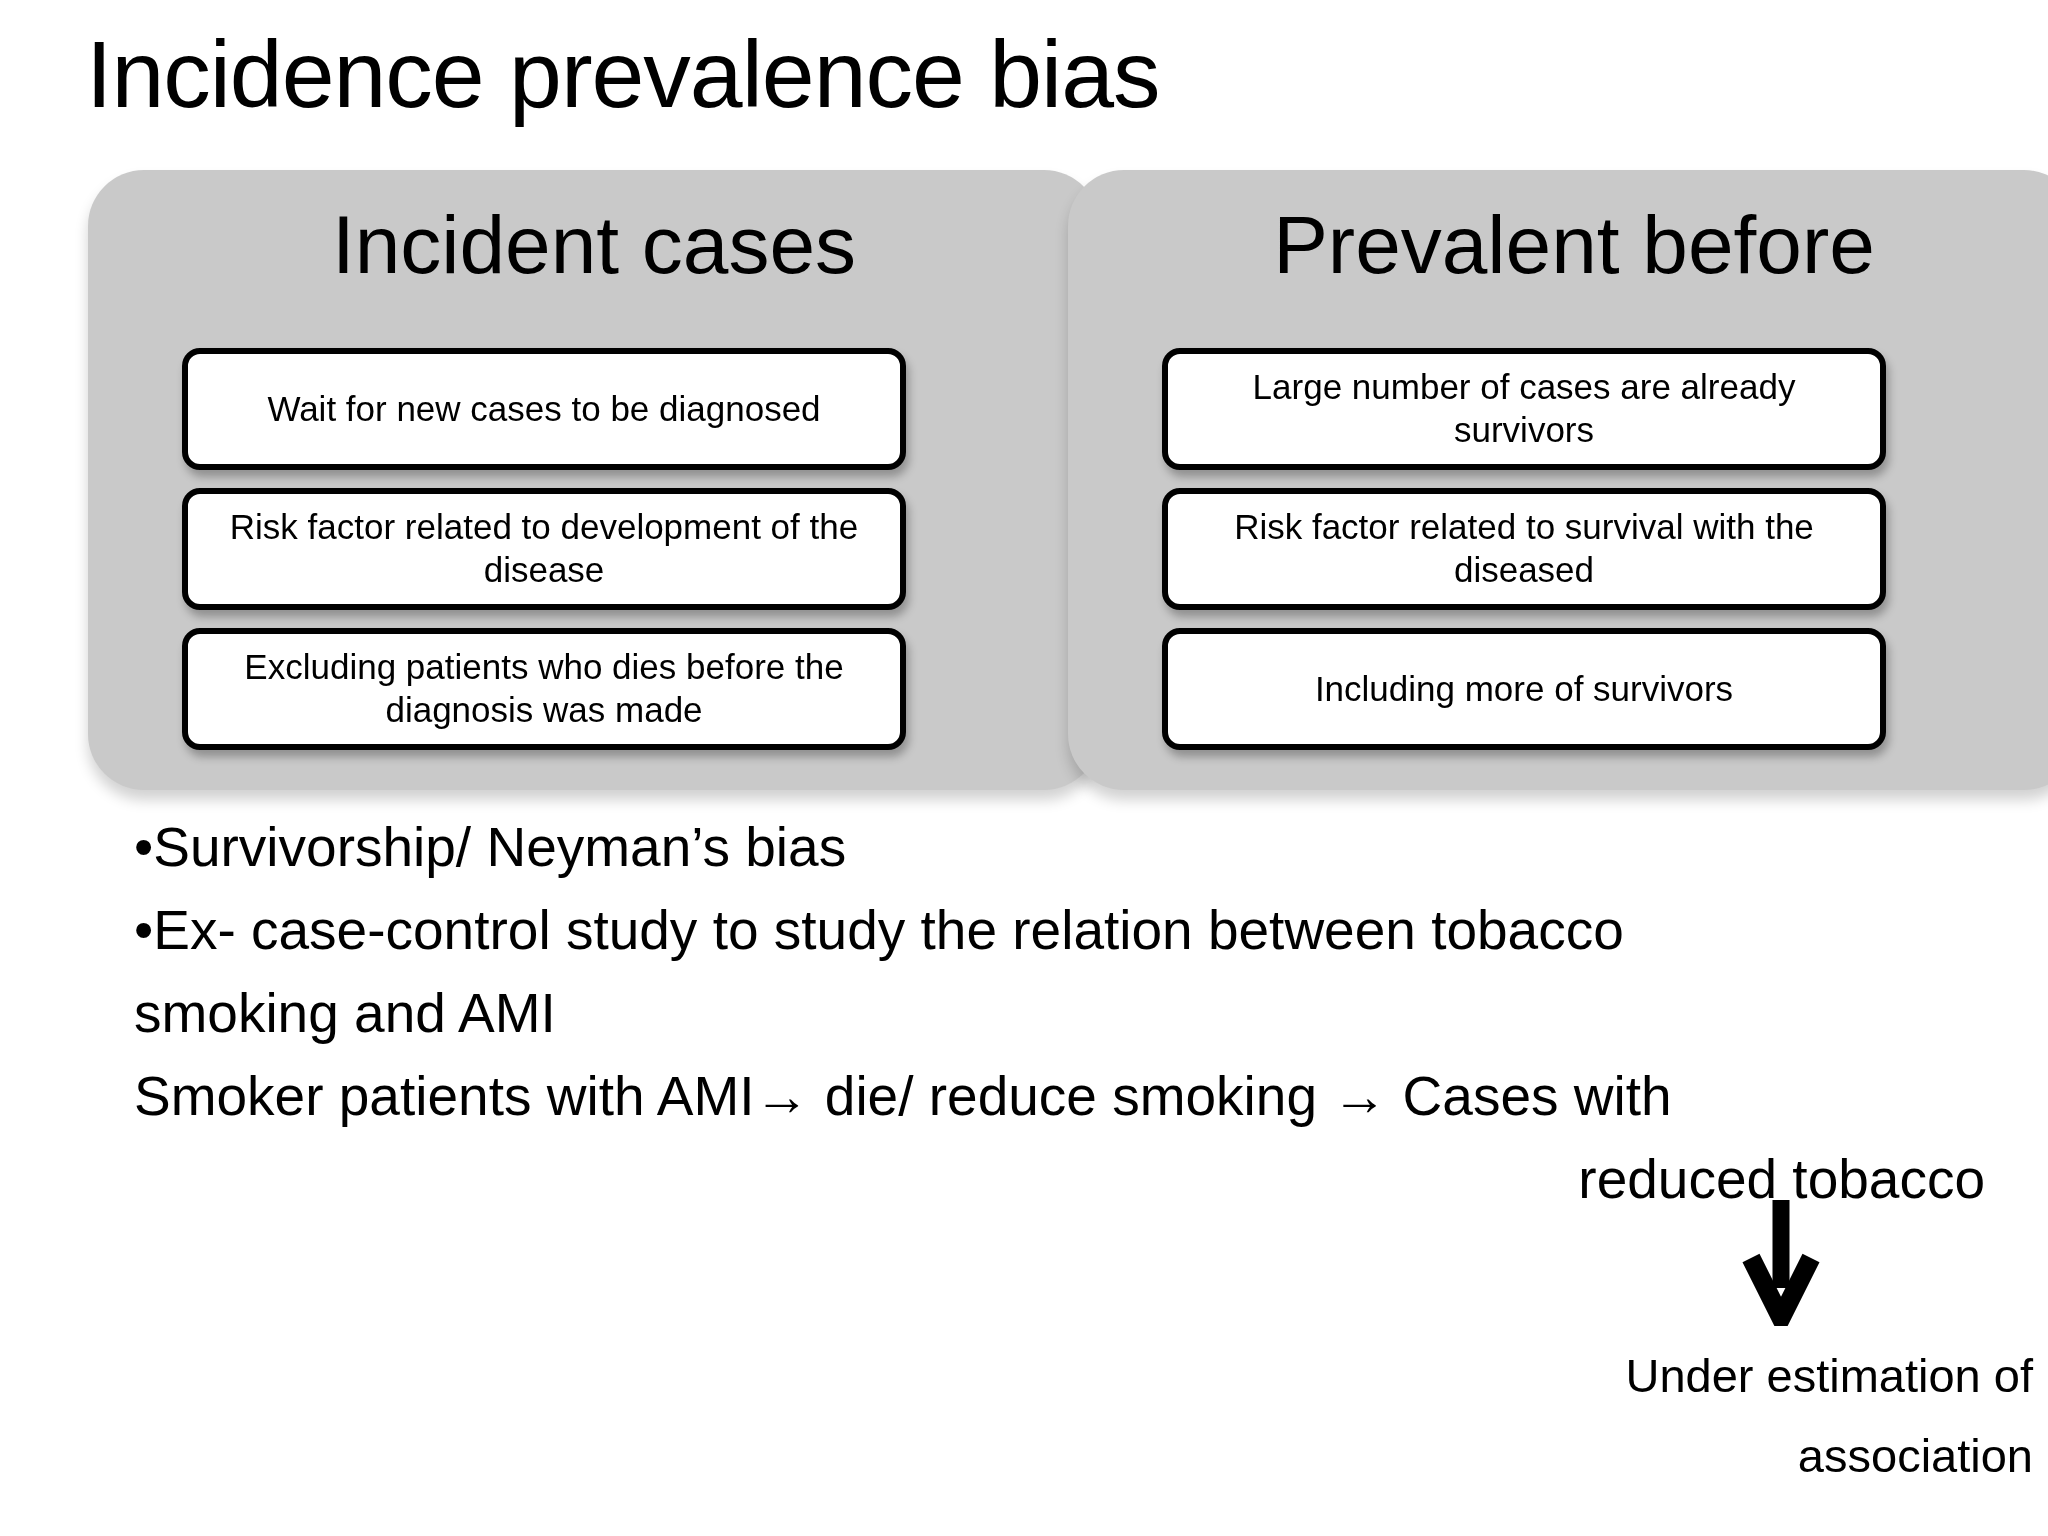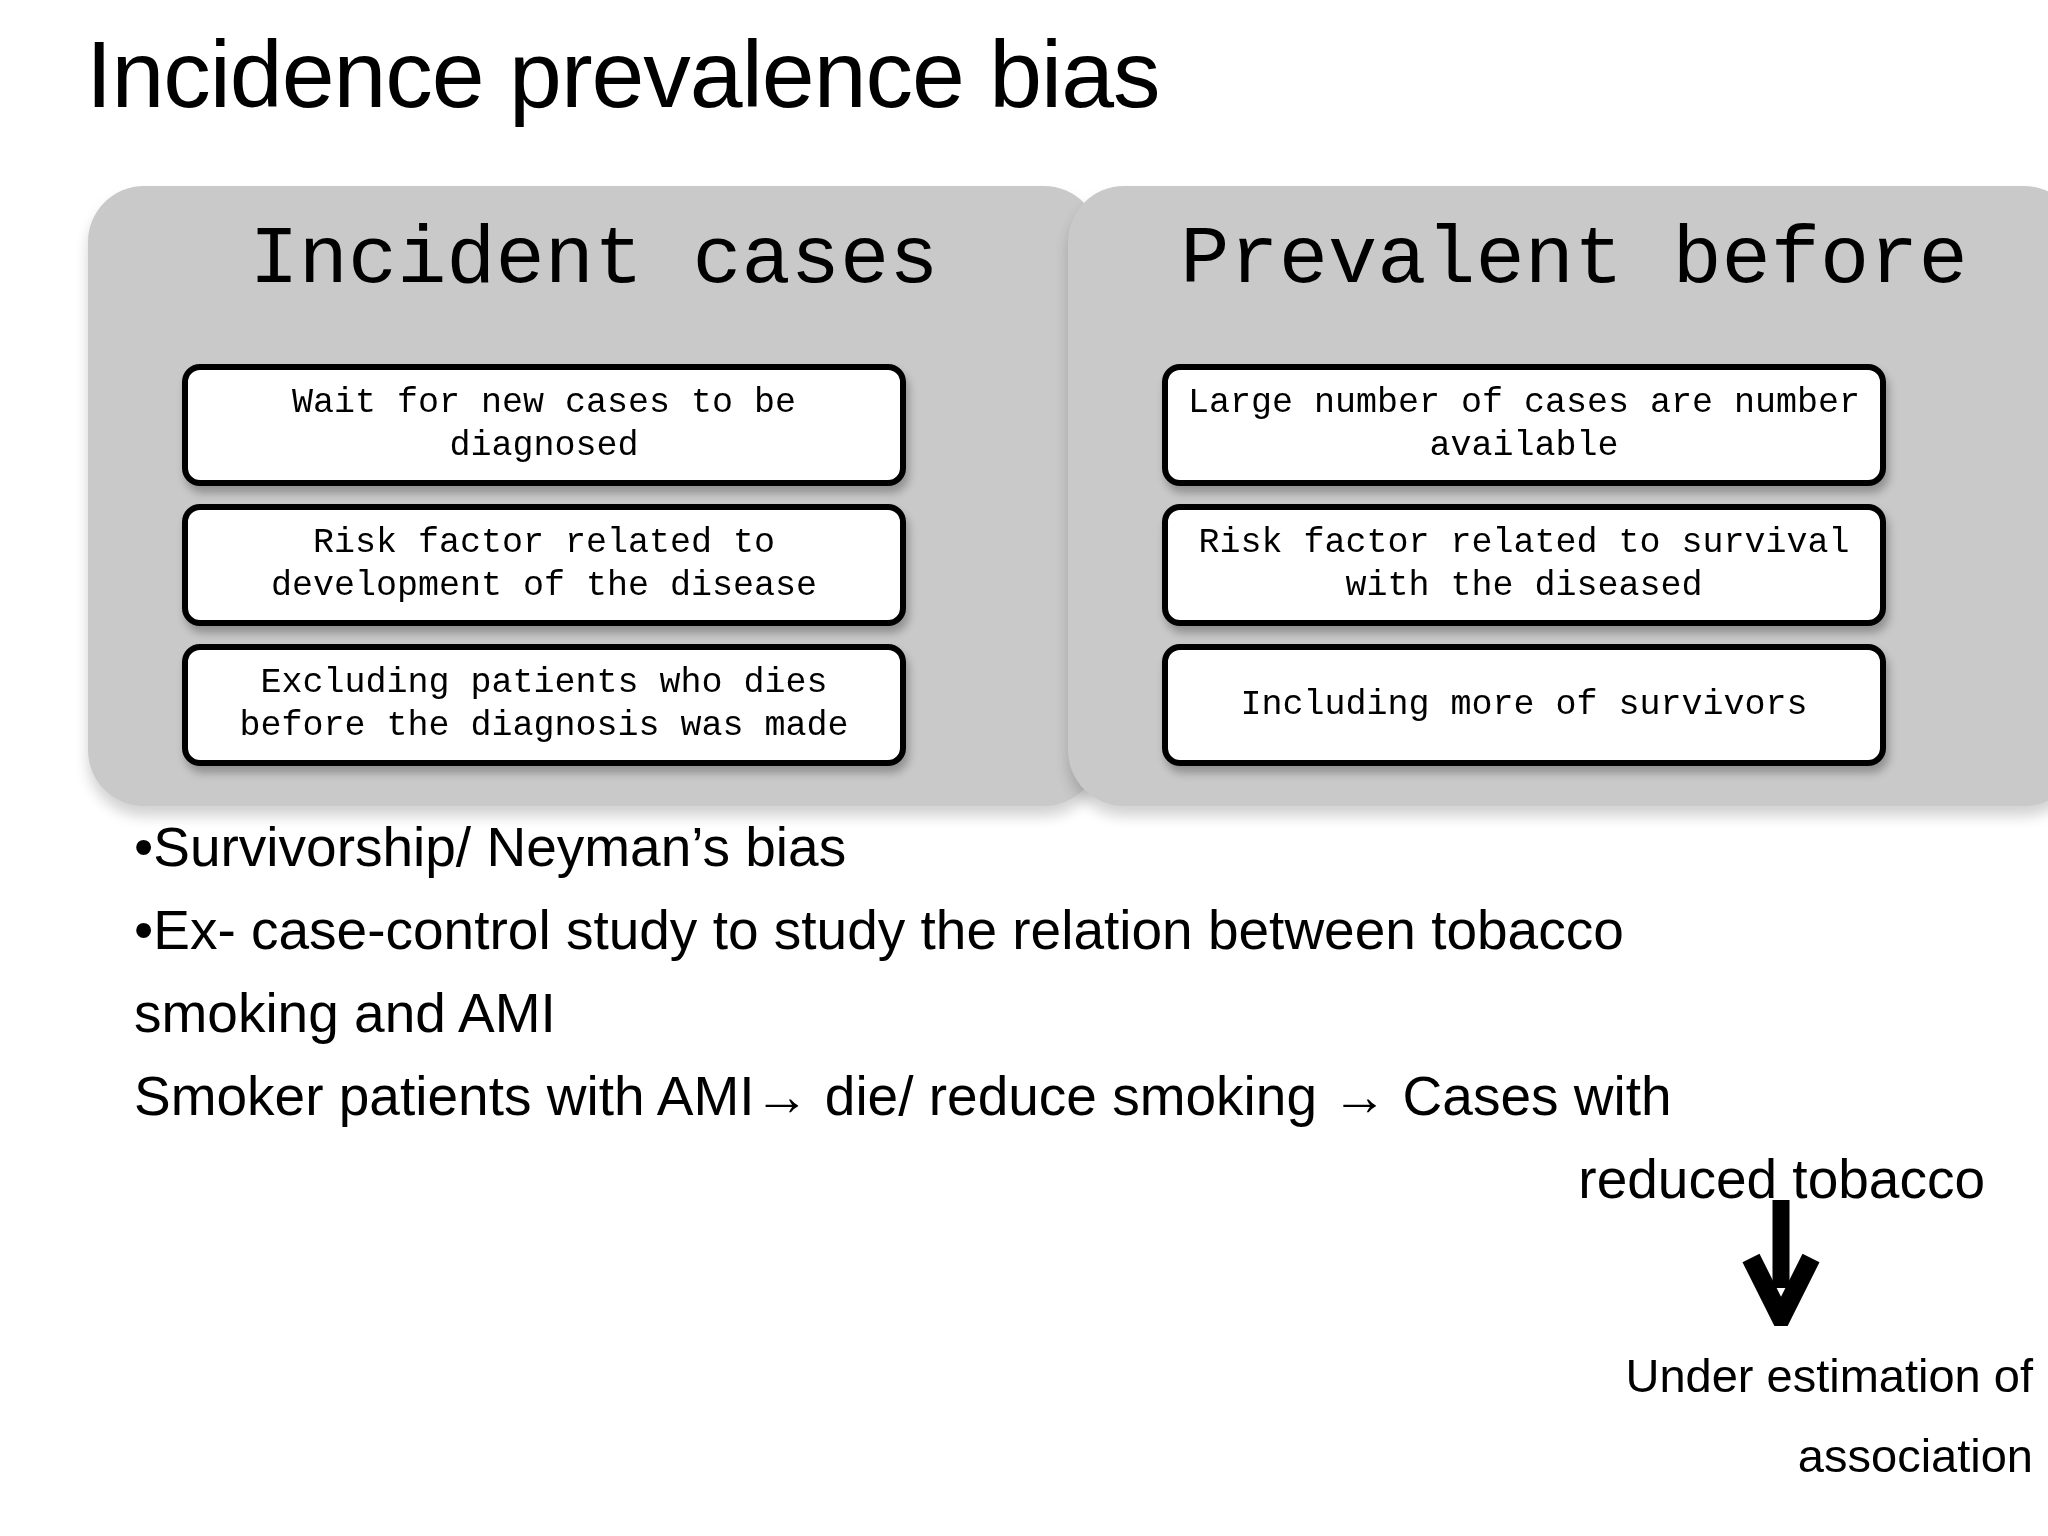--- a/index.html
+++ b/index.html
@@ -8,22 +8,22 @@
   html,body{margin:0;padding:0;background:var(--bg);}
   body{
     width:2048px;height:1536px;position:relative;overflow:hidden;
     font-family:"Liberation Sans","DejaVu Sans",sans-serif;color:var(--ink);
   }
   .slide-title{
     position:absolute;left:86px;top:20px;font-size:95px;line-height:1.15;
     white-space:nowrap;letter-spacing:-1px;
   }
   .panel{
-    position:absolute;top:186px;width:1012px;height:620px;border-radius:56px;
-    background:var(--panel);box-shadow:0 10px 14px rgba(0,0,0,0.18);font-family:Liberation Mono, monospace;
+    position:absolute;top:170px;width:1012px;height:620px;border-radius:56px;
+    background:var(--panel);box-shadow:0 10px 14px rgba(0,0,0,0.18);
   }
   .panel.left{left:88px;}
   .panel.right{left:1068px;}
   .panel-header{
     position:absolute;top:26px;left:0;width:100%;text-align:center;
     font-size:82px;line-height:1.2;white-space:nowrap;
   }
   .flow-box{
     position:absolute;left:94px;width:724px;height:122px;box-sizing:border-box;
     background:var(--box);border:6px solid var(--ink);border-radius:18px;
@@ -54,21 +54,21 @@
 
 <div class="panel left">
   <div class="panel-header">Incident cases</div>
   <div class="flow-box box-2">Risk factor related to development of the disease</div>
   <div class="flow-box box-1">Wait for new cases to be diagnosed</div>
   <div class="flow-box box-3">Excluding patients who dies before the diagnosis was made</div>
 </div>
 
 <div class="panel right">
   <div class="panel-header">Prevalent before</div>
-  <div class="flow-box box-1">Large number of cases are number available</div>
+  <div class="flow-box box-1">Large number of cases are already survivors</div>
   <div class="flow-box box-2">Risk factor related to survival with the diseased</div>
   <div class="flow-box box-3">Including more of survivors</div>
 </div>
 
 <div class="body-text">
   <div class="body-line">•Survivorship/ Neyman’s bias</div>
   <div class="body-line">•Ex- case-control study to study the relation between tobacco</div>
   <div class="body-line">smoking and AMI</div>
   <div class="body-line">Smoker patients with AMI→ die/ reduce smoking → Cases with</div>
   <div class="body-line right">reduced tobacco</div>

